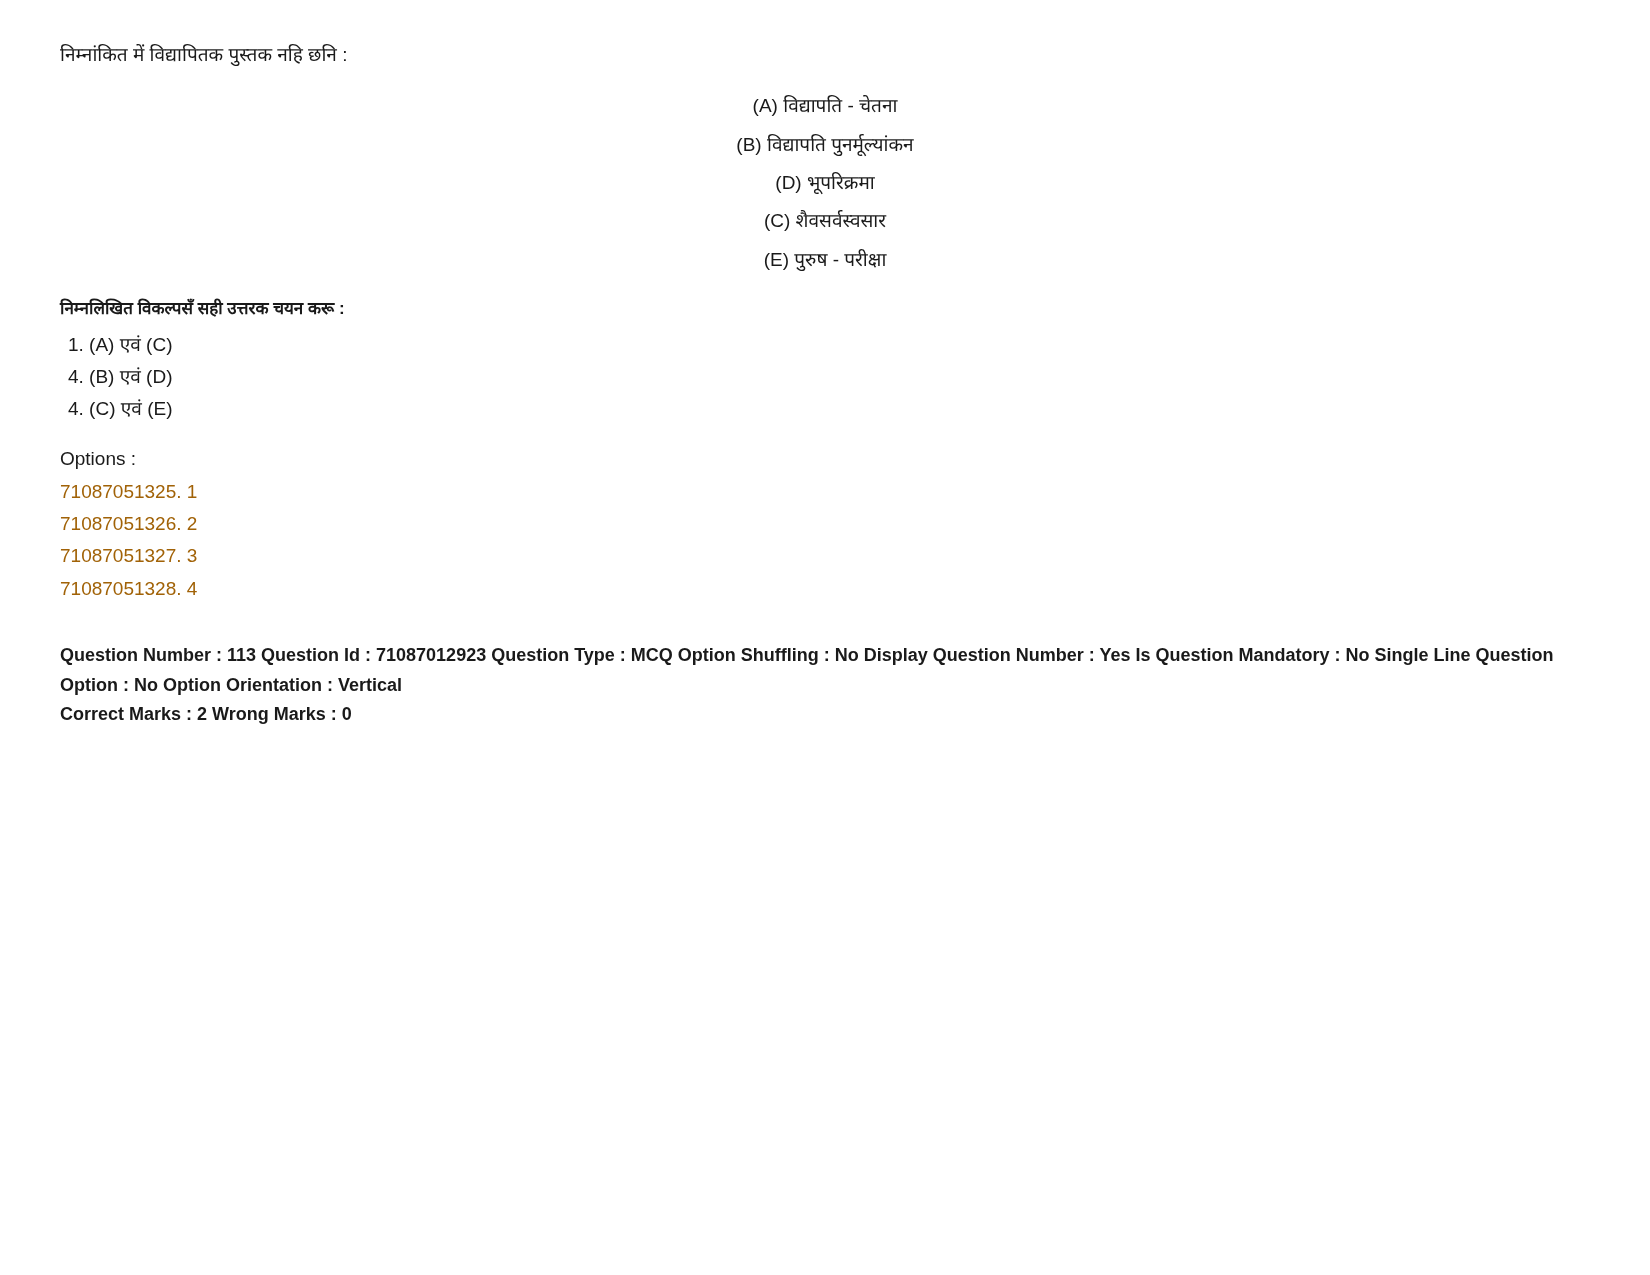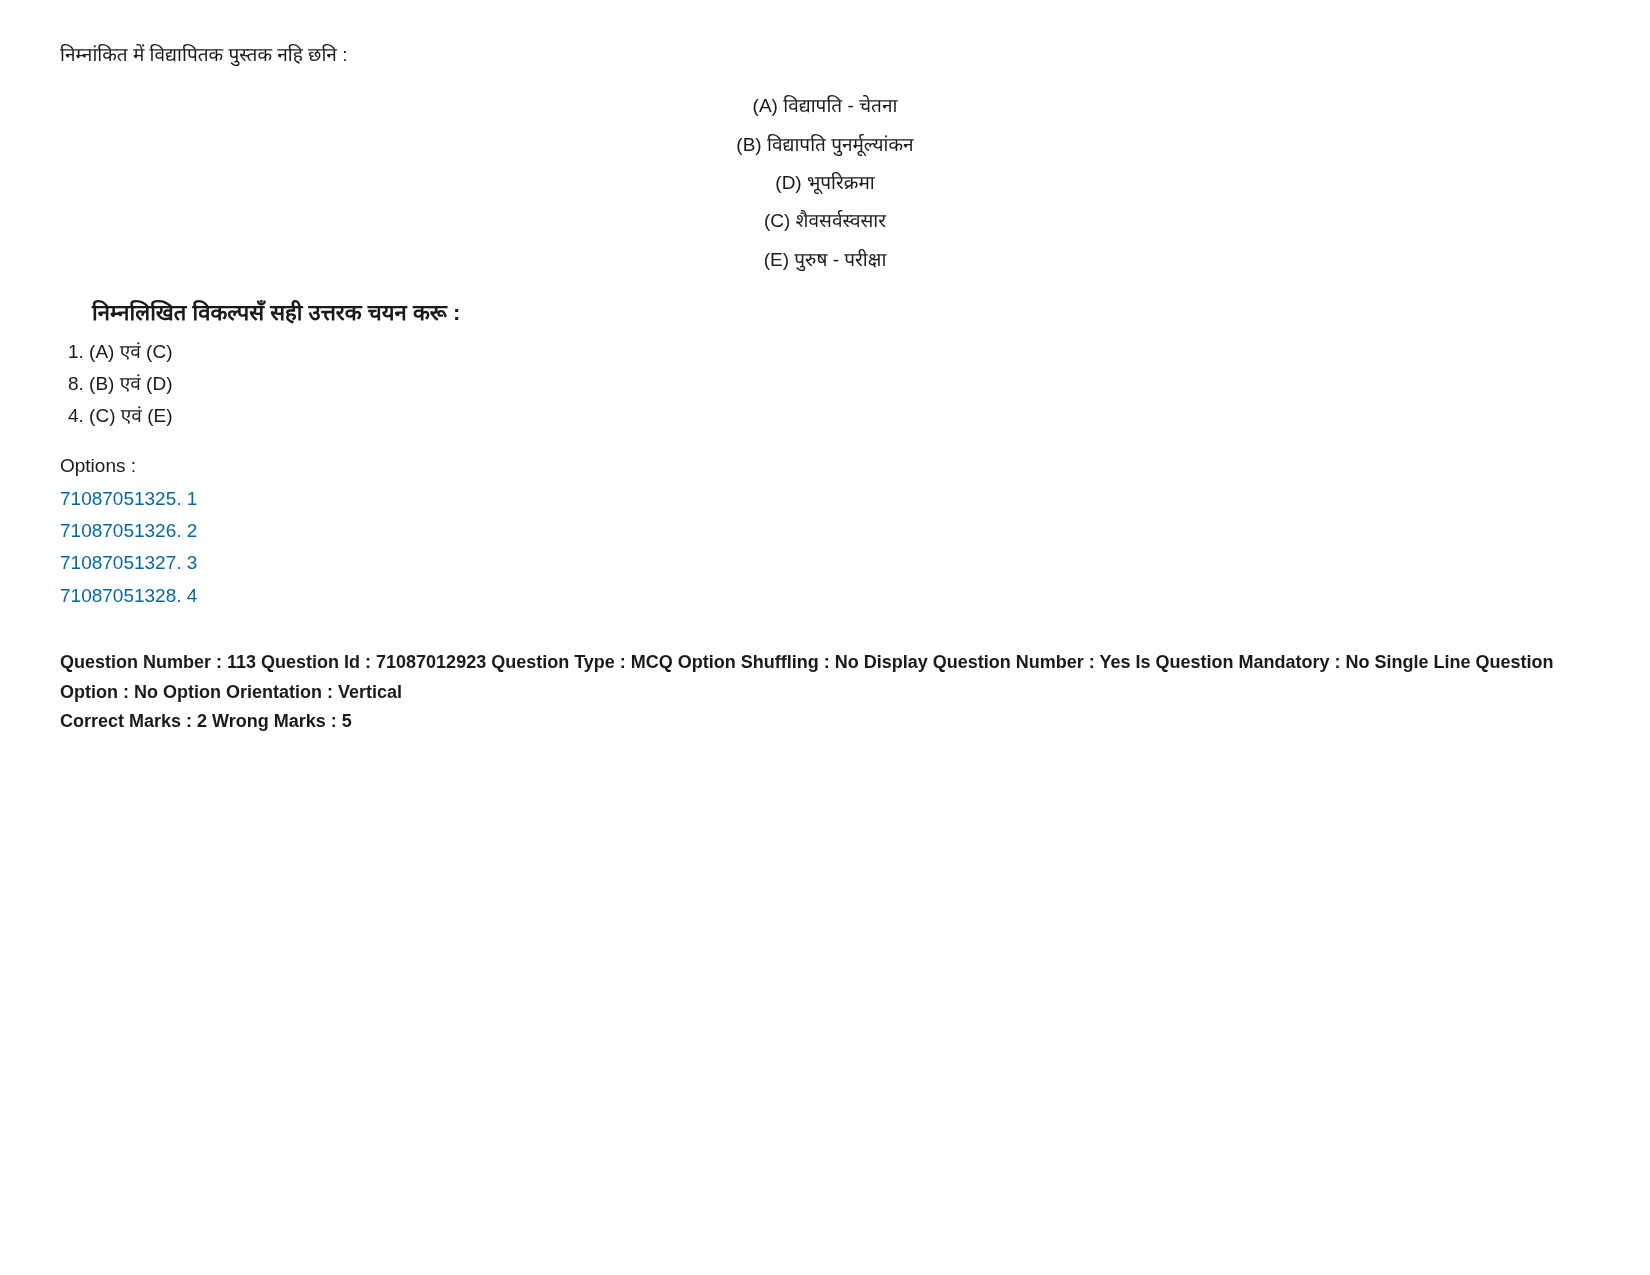--- a/index.html
+++ b/index.html
@@ -26,47 +26,46 @@
       font-size: 19px;
       line-height: 1.7;
       margin-bottom: 6px;
       color: #1a1a1a;
       text-align: center;
     }
     .section-gap {
       margin-bottom: 20px;
     }
     .answer-options-label {
-      font-size: 22px;
+      font-size: 17px;
       font-weight: bold;
       margin-bottom: 10px;
       margin-top: 18px;
       color: #1a1a1a;
-      margin-left: 32px;
     }
     .numbered-option {
       font-size: 19px;
       line-height: 1.7;
       color: #1a1a1a;
       margin-left: 8px;
     }
     .options-section {
       margin-top: 22px;
       margin-bottom: 6px;
     }
     .options-label {
       font-size: 19px;
       font-weight: normal;
       color: #1a1a1a;
       margin-bottom: 6px;
     }
     .option-id-line {
       font-size: 19px;
       line-height: 1.7;
-      color: #0369a1;
+      color: #a16207;
     }
     .meta-section {
       margin-top: 36px;
       border-top: none;
     }
     .meta-text {
       font-size: 18px;
       font-weight: bold;
       color: #1a1a1a;
       line-height: 1.65;
@@ -92,30 +91,30 @@
   <p class="option-line">(D) भूपरिक्रमा</p>
 
   <p class="option-line">(C) शैवसर्वस्वसार</p>
 
   <p class="option-line section-gap">(E) पुरुष - परीक्षा</p>
 
   <p class="answer-options-label">निम्नलिखित विकल्पसँ सही उत्तरक चयन करू :</p>
 
   <div>
     <p class="numbered-option">1. (A) एवं (C)</p>
-    <p class="numbered-option">8. (B) एवं (D)</p>
+    <p class="numbered-option">4. (B) एवं (D)</p>
     <p class="numbered-option">4. (C) एवं (E)</p>
   </div>
 
   <div class="options-section">
     <p class="options-label">Options :</p>
     <p class="option-id-line">71087051325. 1</p>
     <p class="option-id-line">71087051326. 2</p>
     <p class="option-id-line">71087051327. 3</p>
     <p class="option-id-line">71087051328. 4</p>
   </div>
 
   <div class="meta-section">
     <p class="meta-text">Question Number : 113 Question Id : 71087012923 Question Type : MCQ Option Shuffling : No Display Question Number : Yes Is Question Mandatory : No Single Line Question Option : No Option Orientation : Vertical</p>
-    <p class="marks-text">Correct Marks : 2 Wrong Marks : 5</p>
+    <p class="marks-text">Correct Marks : 2 Wrong Marks : 0</p>
   </div>
 
 </div>
 
 </body></html>

